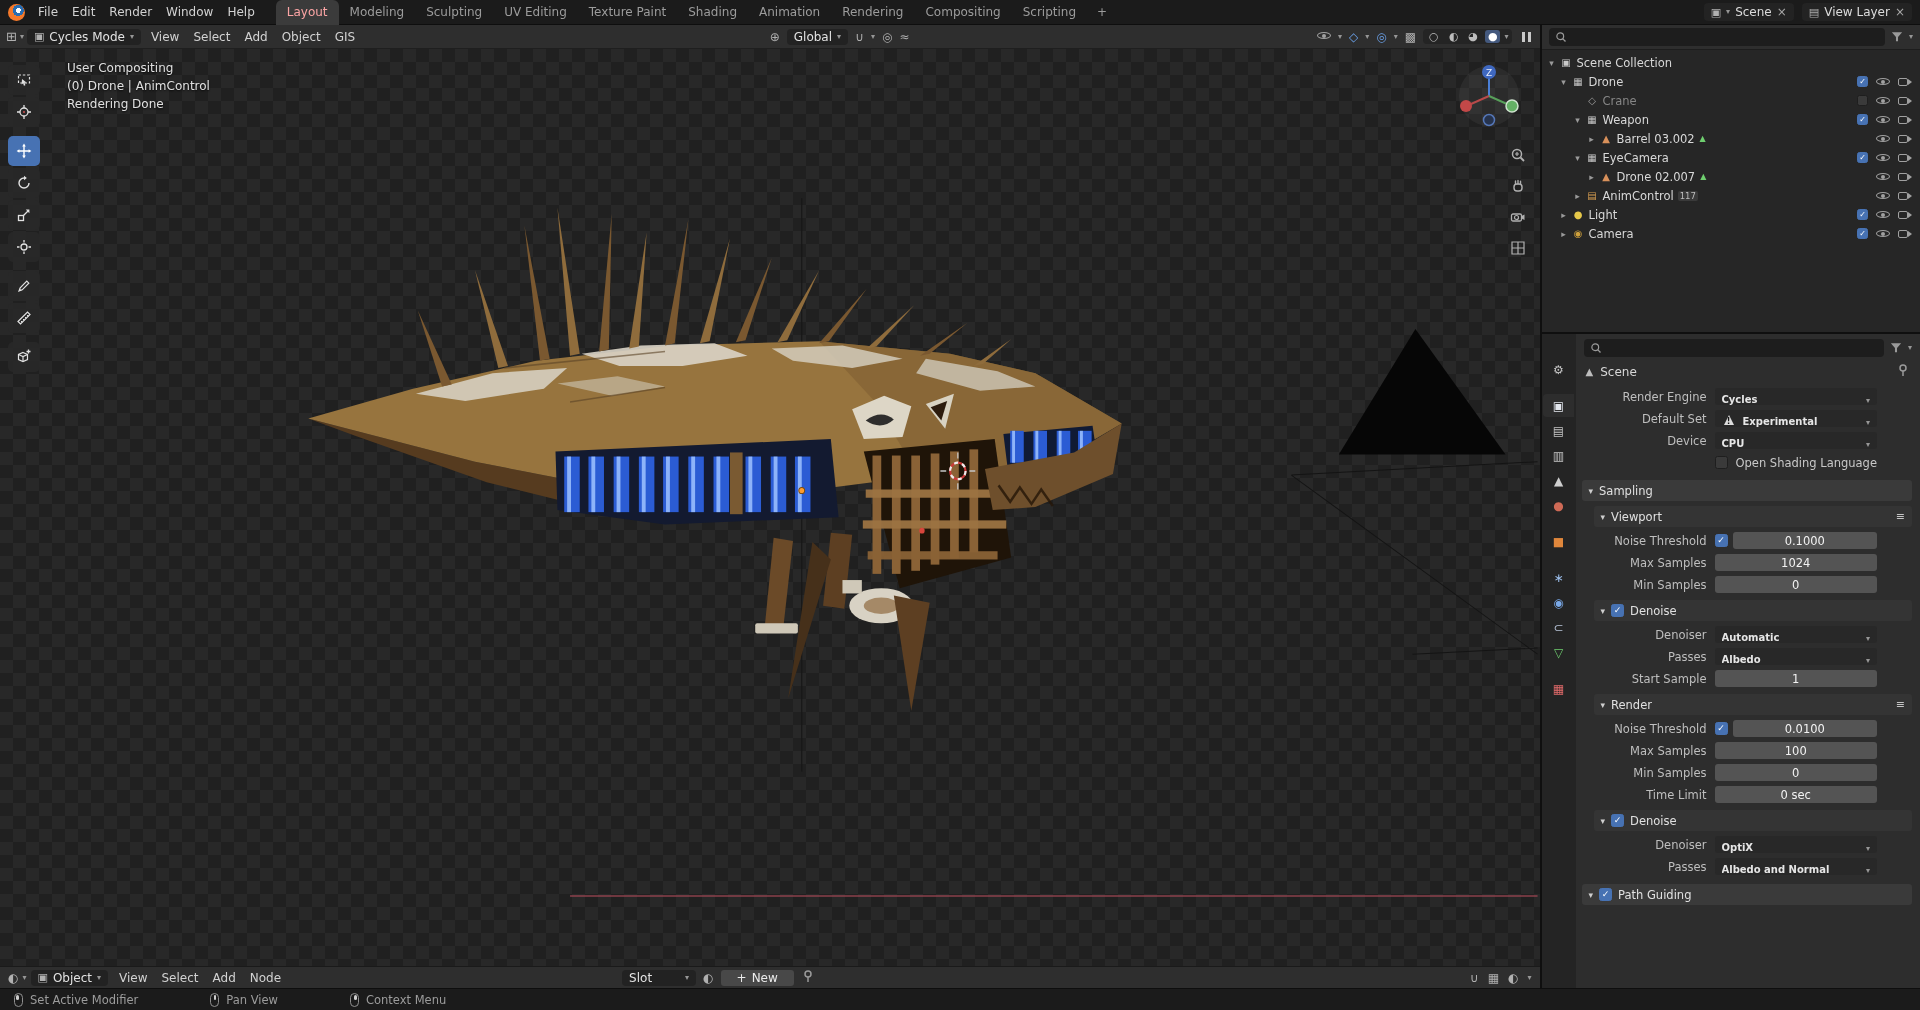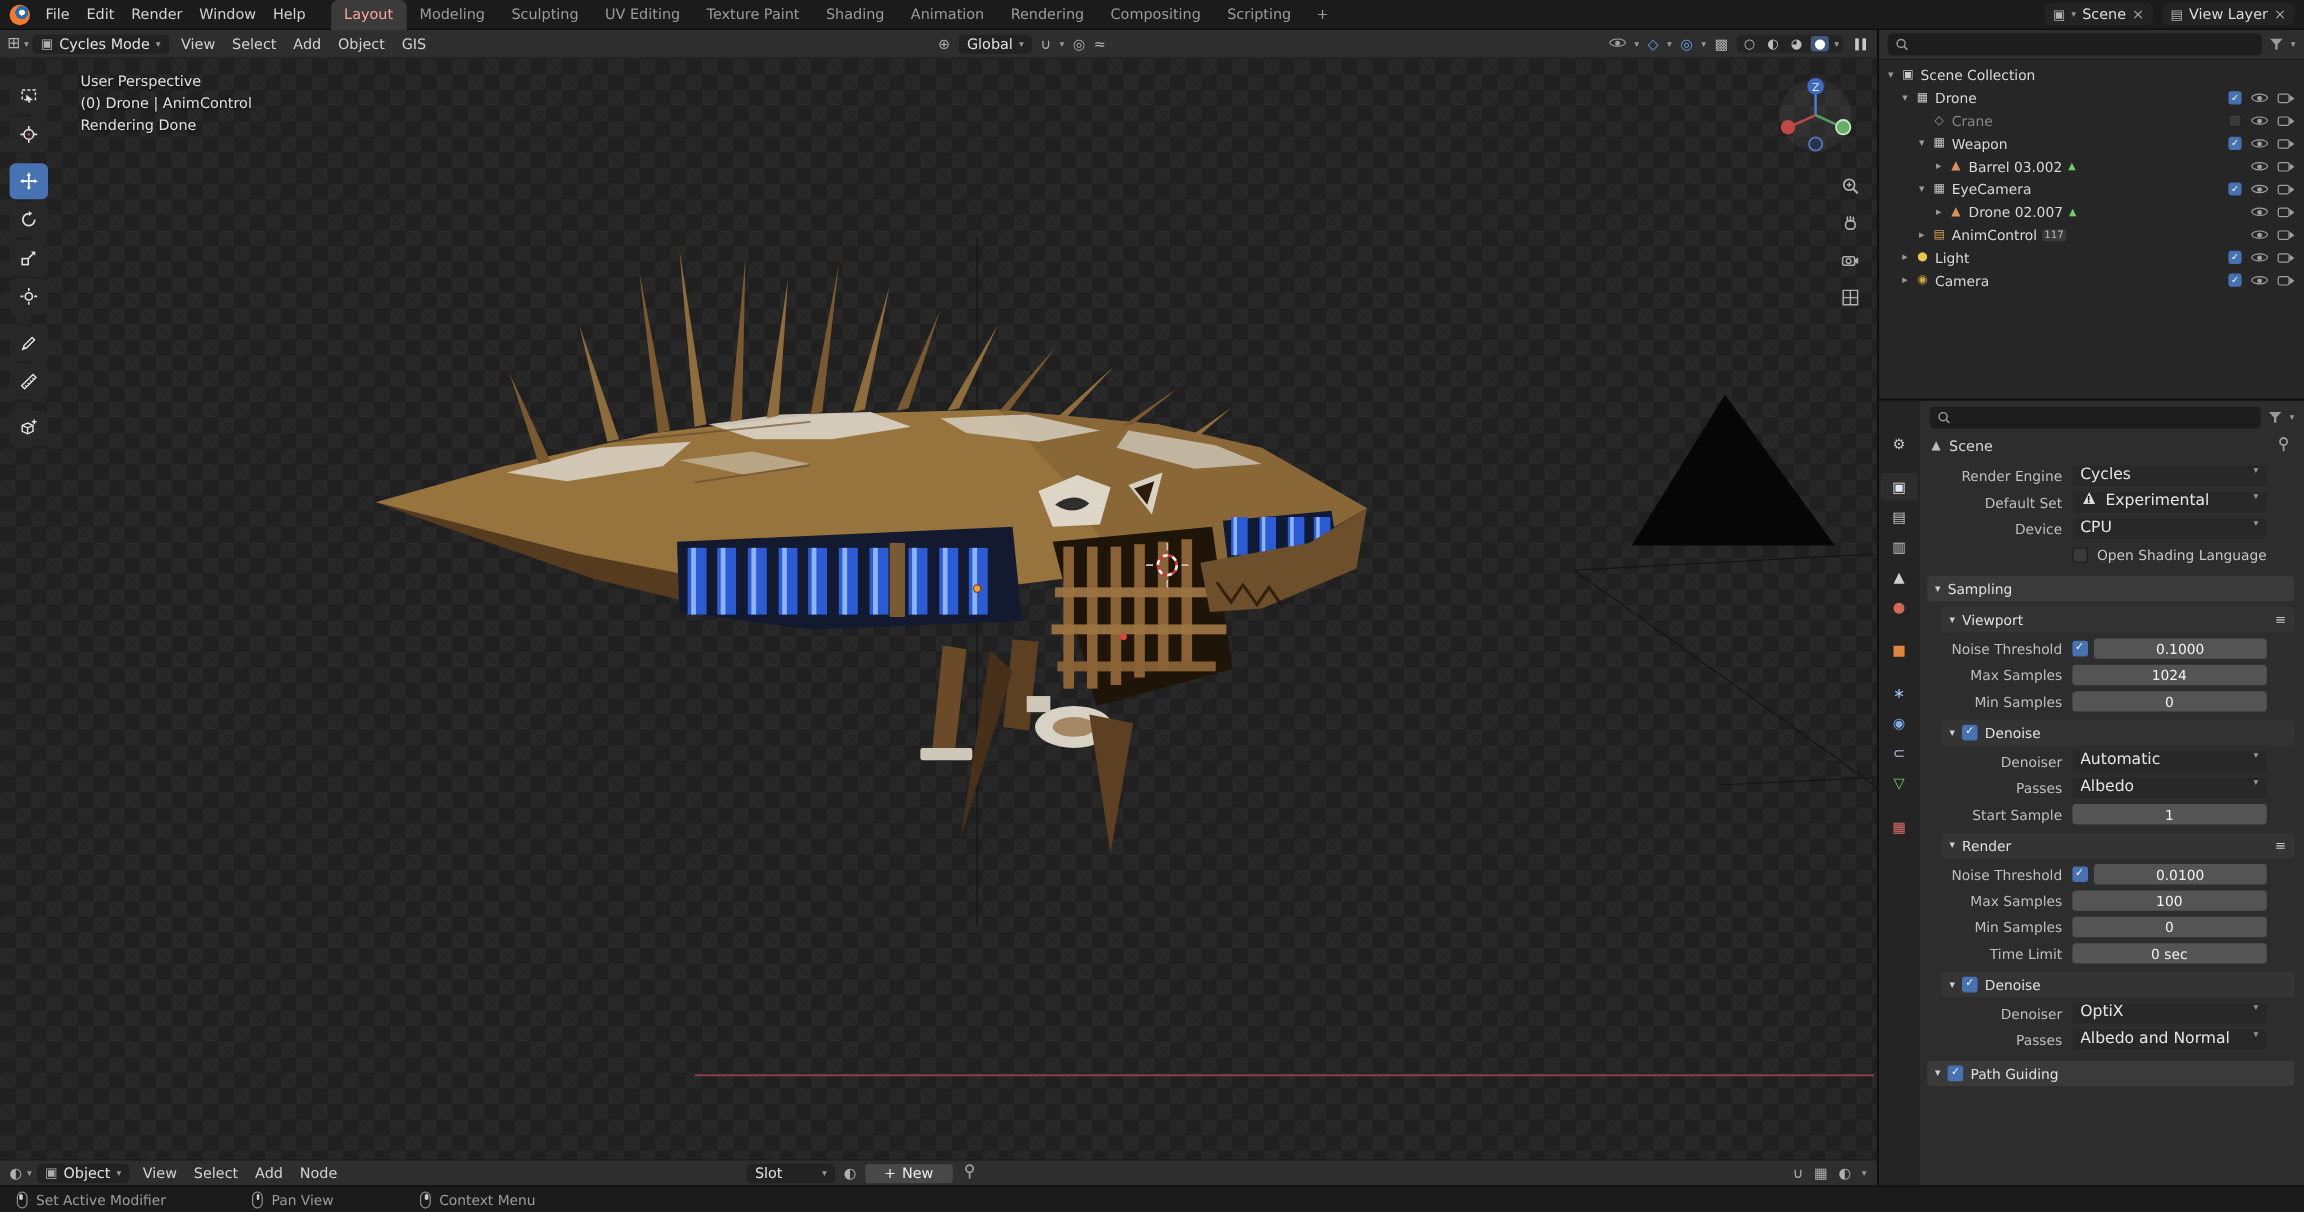--- a/index.html
+++ b/index.html
@@ -114,24 +114,24 @@
   .ptabs{width:34px;background:#242424;display:flex;flex-direction:column;align-items:center;padding-top:24px;gap:2px;flex:none;}
   .ptab{width:31px;height:23px;display:flex;align-items:center;justify-content:center;border-radius:4px 0 0 4px;}
   .ptab.active{background:#2d2d2d;}
   .ptab.gap{margin-top:11px;}
   .ptab-g{font-size:12px;line-height:1;}
   .pcontent{flex:1;display:flex;flex-direction:column;overflow:hidden;}
   .phead{display:flex;align-items:center;height:27px;padding:0 8px;gap:6px;flex:none;}
   .pbread{display:flex;align-items:center;gap:7px;padding:2px 10px 5px 10px;color:#d8d8d8;}
   .bc-ic{color:#bdbdbd;font-size:10px;}
   .prows{flex:1;overflow:hidden;padding-bottom:2px;}
-  .prow{display:flex;align-items:center;height:21px;padding:0 28px 0 6px;margin:1px 3px;}
+  .prow{display:flex;align-items:center;height:21px;padding:0 28px 0 6px;margin:1px 15px;}
   .plabel{width:118px;flex:none;text-align:right;color:#bfbfbf;font-size:11.5px;padding-right:8px;white-space:nowrap;}
   .pwidget{flex:1;display:flex;align-items:center;gap:5px;min-width:0;}
-  .ddfield{flex:1;height:17px;background:#282828;border-radius:3px;display:flex;align-items:flex-start;padding:0 7px;gap:5px;color:#e6e6e6;font-size:13px;min-width:0;}
+  .ddfield{flex:1;height:17px;background:#282828;border-radius:3px;display:flex;align-items:flex-end;padding:0 7px;gap:5px;color:#e6e6e6;font-size:10px;min-width:0;font-weight:bold;}
   .ddfield .chev{margin-left:auto;}
   .numfield{flex:1;height:17px;background:#545454;border-radius:3px;display:flex;align-items:center;justify-content:center;color:#f2f2f2;font-size:11.5px;}
   .chktext{color:#c8c8c8;font-size:11.5px;margin-left:3px;white-space:nowrap;}
   .psec{display:flex;align-items:center;gap:6px;height:21px;margin:7px 8px 3px 6px;padding:0 7px;background:#3a3a3a;border-radius:3px;color:#e0e0e0;font-size:11.5px;}
   .psec.sub{background:#343434;margin-left:18px;margin-top:5px;}
   .sarrow{color:#cfcfcf;font-size:9px;}
   .sarrow::before{content:"▾";}
   .presets{margin-left:auto;color:#c5c5c5;font-size:11px;}
   .presets::before{content:"≡";}
   .warn-ic{position:relative;display:inline-block;width:0;height:0;flex:none;margin:0 4px 2px 2px;
@@ -355,21 +355,21 @@
 
         <g>
           <circle cx="988" cy="410" r="8" fill="none" stroke="#cc3a3a" stroke-width="2.2"></circle>
           <circle cx="988" cy="410" r="8" fill="none" stroke="#ededed" stroke-width="2.2" stroke-dasharray="4.2 4.2"></circle>
           <path d="M988,398 V392 M988,422 V428 M976,410 H970 M1000,410 H1006" stroke="#c5c5c5" stroke-width="1.3"></path>
         </g>
       </svg>
 
       <div class="ov-text">
 
-      <div class="ov-line">User Perspective</div>
+      <div class="ov-line">User Compositing</div>
           <div class="ov-line">(0) Drone | AnimControl</div>
           <div class="ov-line">Rendering Done</div>
         </div>
 
       <div class="vtoolbar">
         <span class="vtool">
             <svg width="16" height="16" viewBox="0 0 16 16">
               <rect x="2.5" y="3" width="11" height="8" fill="none" stroke="#e2e2e2" stroke-width="1.2" stroke-dasharray="2.5 1.8"></rect>
               <path d="M6,7 L10.5,10.4 L8.6,10.8 L9.4,13.2 L7.9,13.7 L7.1,11.3 L5.6,12.6 Z" fill="#e2e2e2"></path>
             </svg>

